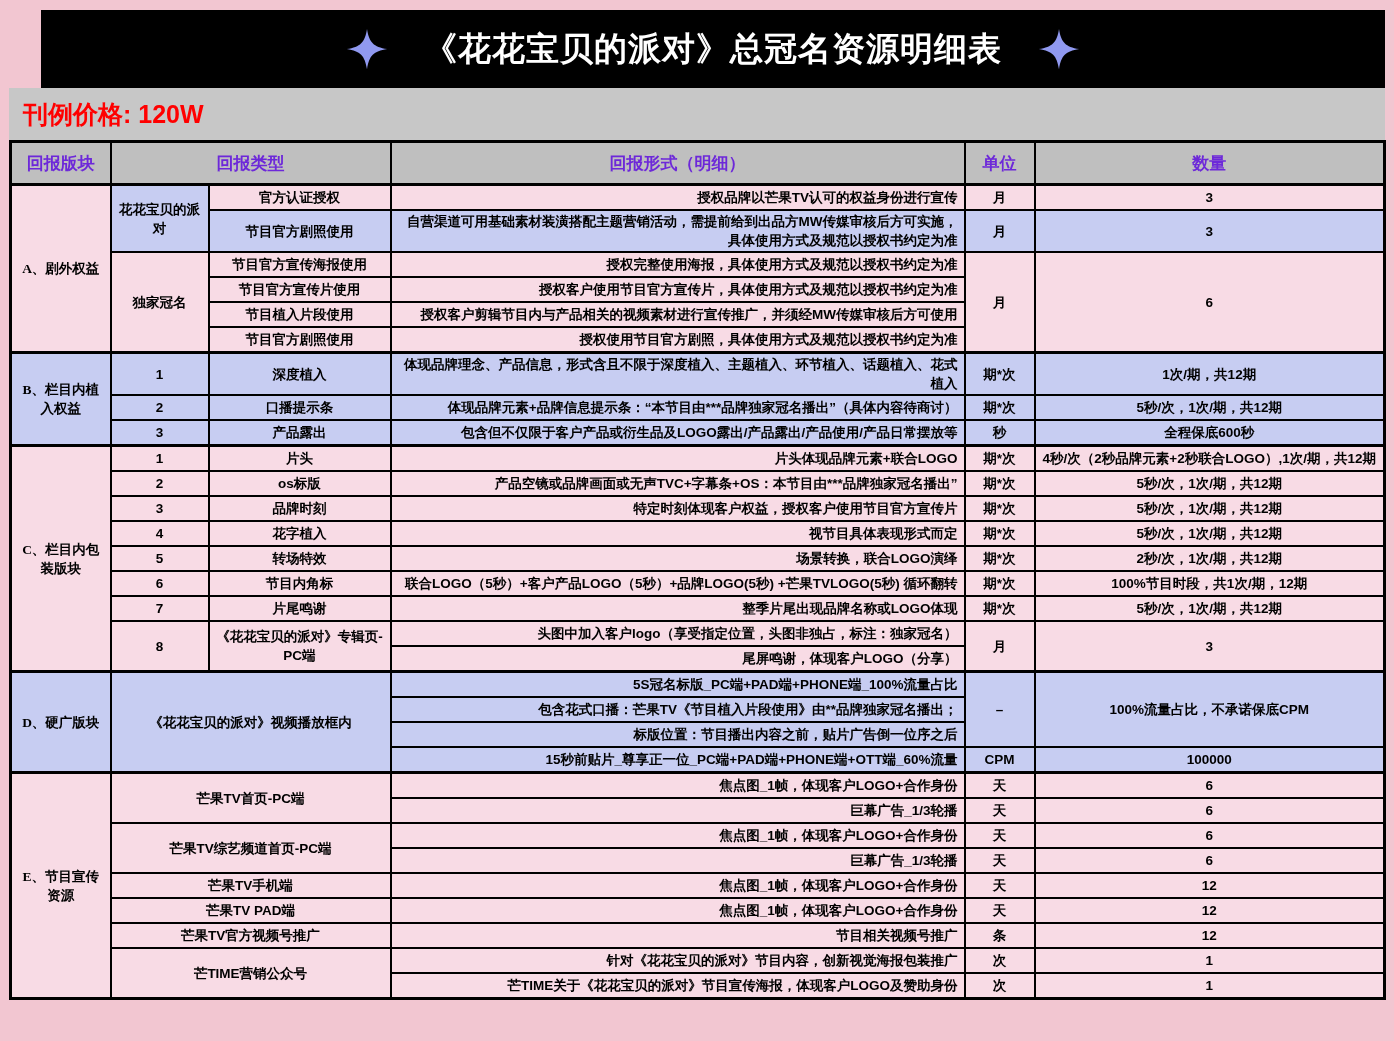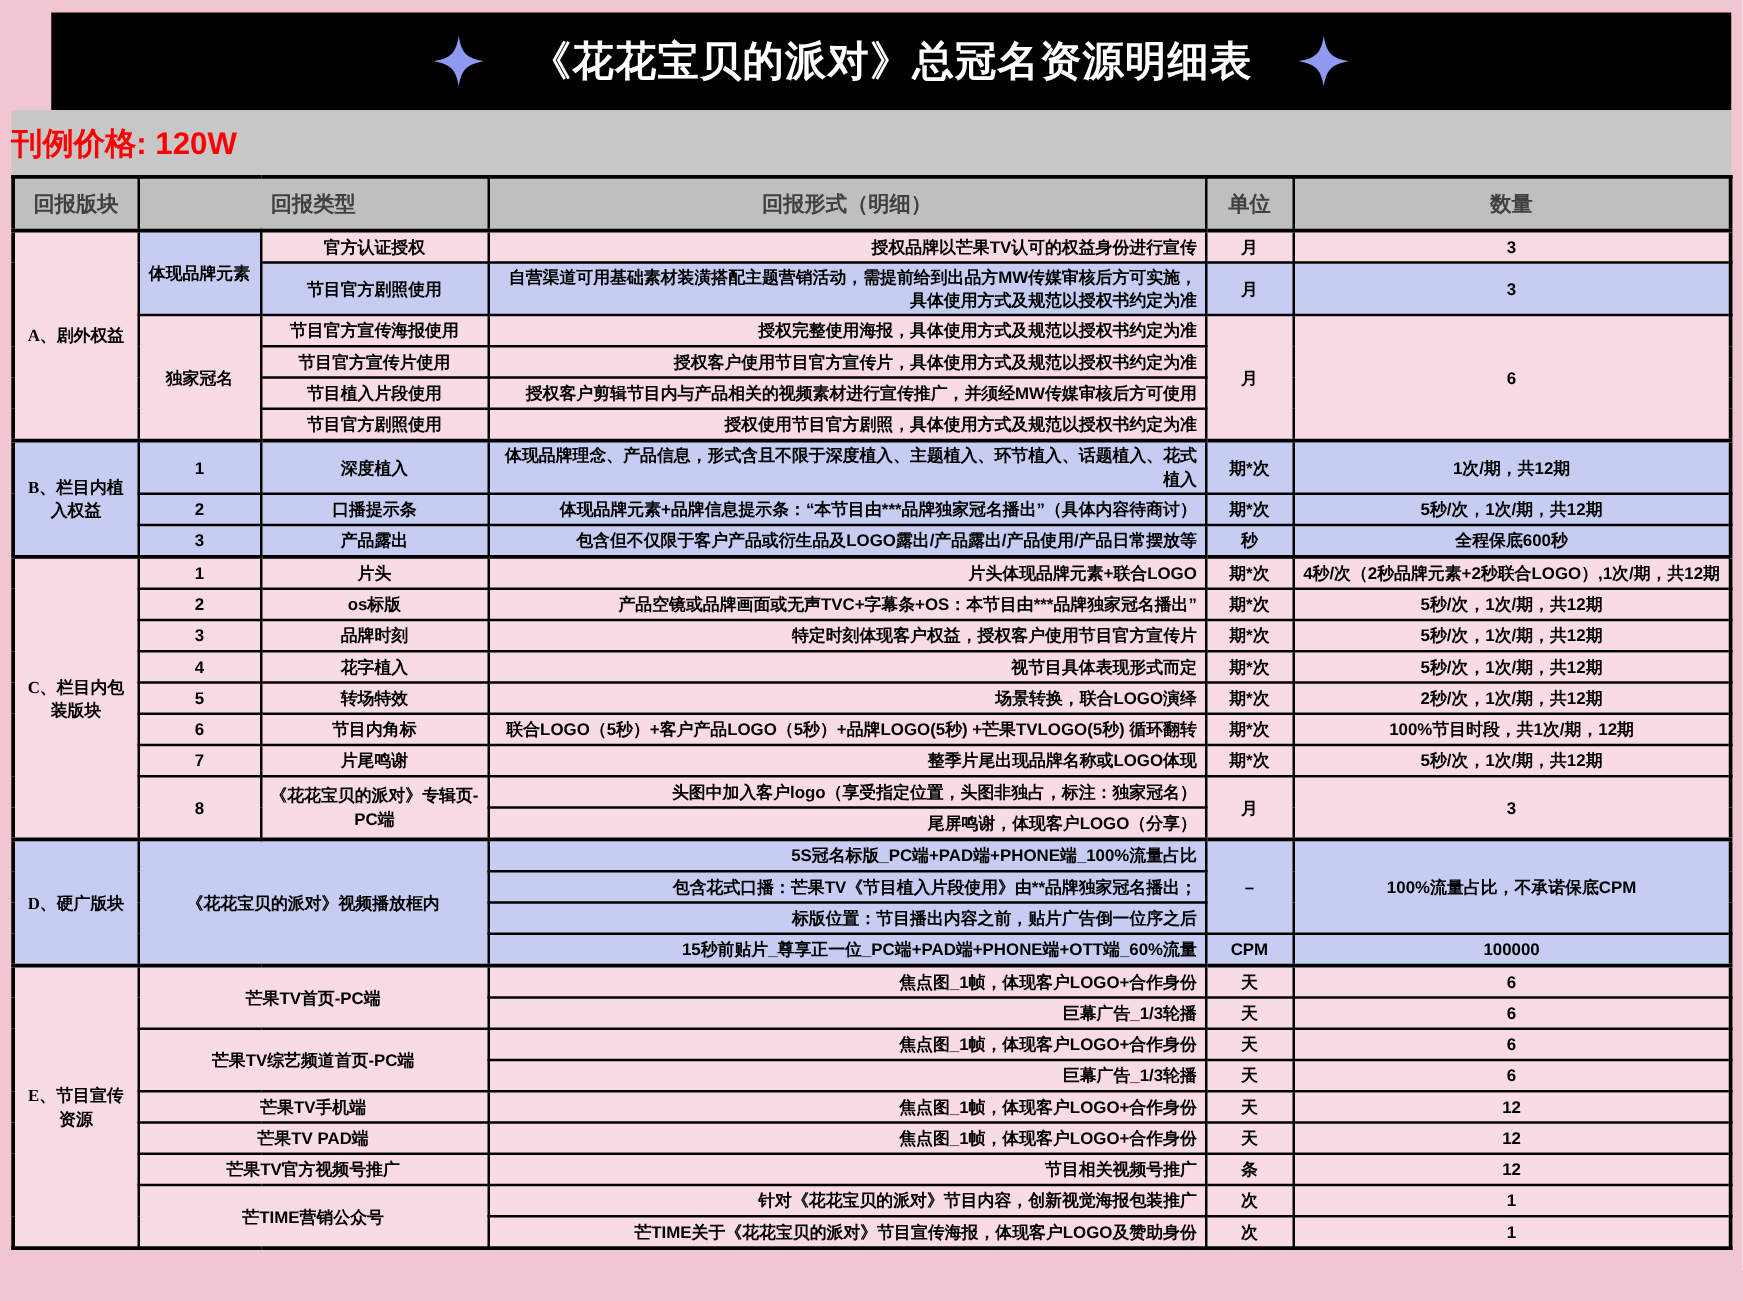--- a/index.html
+++ b/index.html
@@ -9,30 +9,30 @@
     font-family:"Liberation Sans",sans-serif;
   }
   .page{box-sizing:border-box;width:1394px;height:1041px;padding:10px 9px 0 9px;}
   .titlebar{
     background:#000;height:78px;display:flex;align-items:center;justify-content:center;gap:36px;margin-left:32px;
   }
   .title{color:#fff;font-size:33px;font-weight:bold;letter-spacing:1px;}
   .sparkle{width:42px;height:42px;flex:0 0 auto;}
   .pricebar{
     background:#C7C7C7;height:52px;display:flex;align-items:center;
-    padding-left:0;box-sizing:border-box;
+    padding-left:14px;box-sizing:border-box;
   }
   .price{color:#FF0000;font-size:25px;font-weight:bold;}
   table.res{
     border-collapse:collapse;table-layout:fixed;width:1376px;
     border:3px solid #000;background:#fff;
   }
   .res th{
     background:#BFBFBF;border:2px solid #000;border-bottom:3px solid #000;
-    font-size:17px;font-weight:bold;height:38px;padding:1px 4px;color:#404040;
+    font-size:17px;font-weight:bold;height:38px;padding:1px 4px;color:#6d28d9;
   }
   .res td{
     border:2px solid #000;font-weight:bold;font-size:13.5px;color:#000;
     height:21px;padding:1px 6px;line-height:19px;vertical-align:middle;
   }
   .c{text-align:center;}
   .l{text-align:right;}
   .pink{background:#F8DBE5;}
   .lav{background:#C7CDF2;}
   .pre{white-space:pre-line;}
@@ -74,21 +74,21 @@
         <th colspan="2">回报类型</th>
         <th>回报形式（明细）</th>
         <th>单位</th>
         <th>数量</th>
       </tr>
     </thead>
     <tbody>
 
       <tr>
         <td class="c sec pink" rowspan="6">A、剧外权益</td>
-        <td class="c lav" rowspan="2">体现品牌元素</td>
+        <td class="c lav" rowspan="2">花花宝贝的派对</td>
         <td class="c pink">官方认证授权</td>
         <td class="l pink pre">授权品牌以芒果TV认可的权益身份进行宣传</td>
         <td class="c pink">月</td>
         <td class="c pink qty">3</td>
       </tr>
       <tr>
         <td class="c lav">节目官方剧照使用</td>
         <td class="l lav pre">自营渠道可用基础素材装潢搭配主题营销活动，需提前给到出品方MW传媒审核后方可实施，
 具体使用方式及规范以授权书约定为准</td>
         <td class="c lav">月</td>

